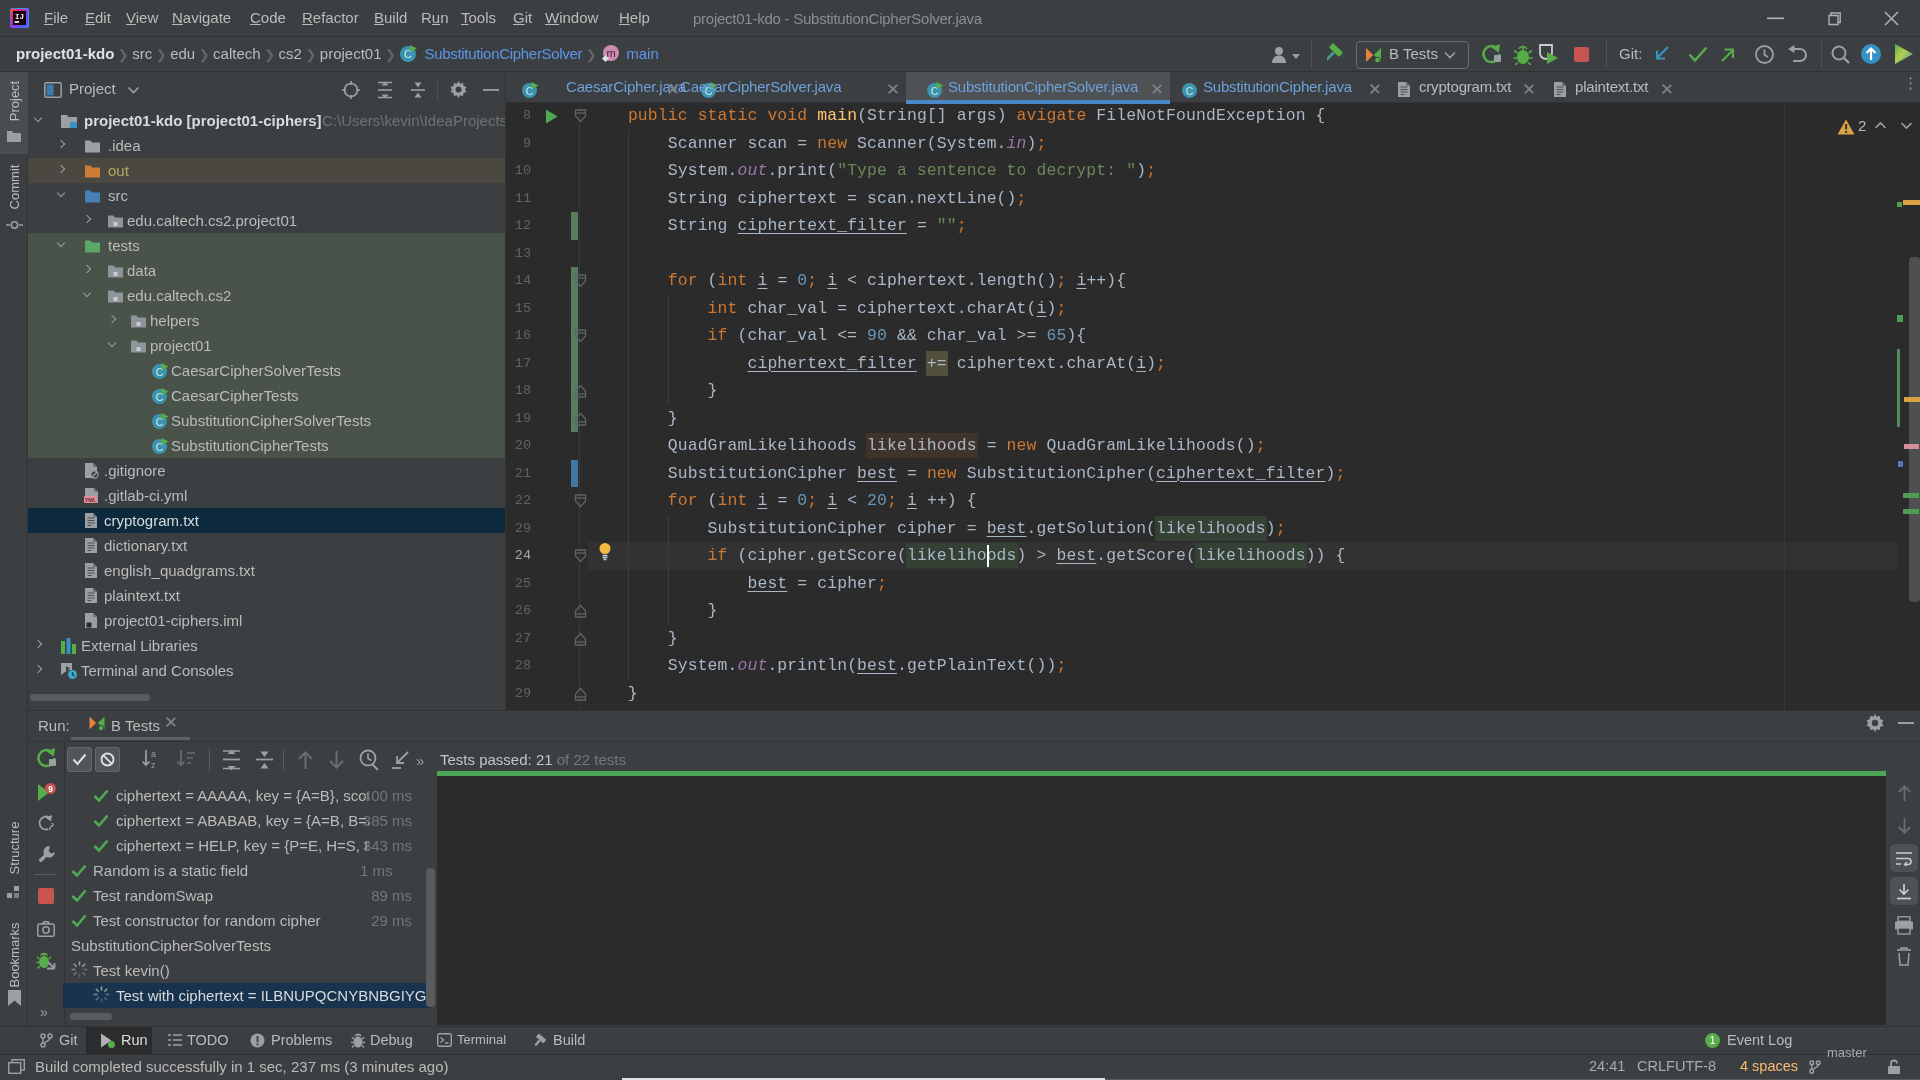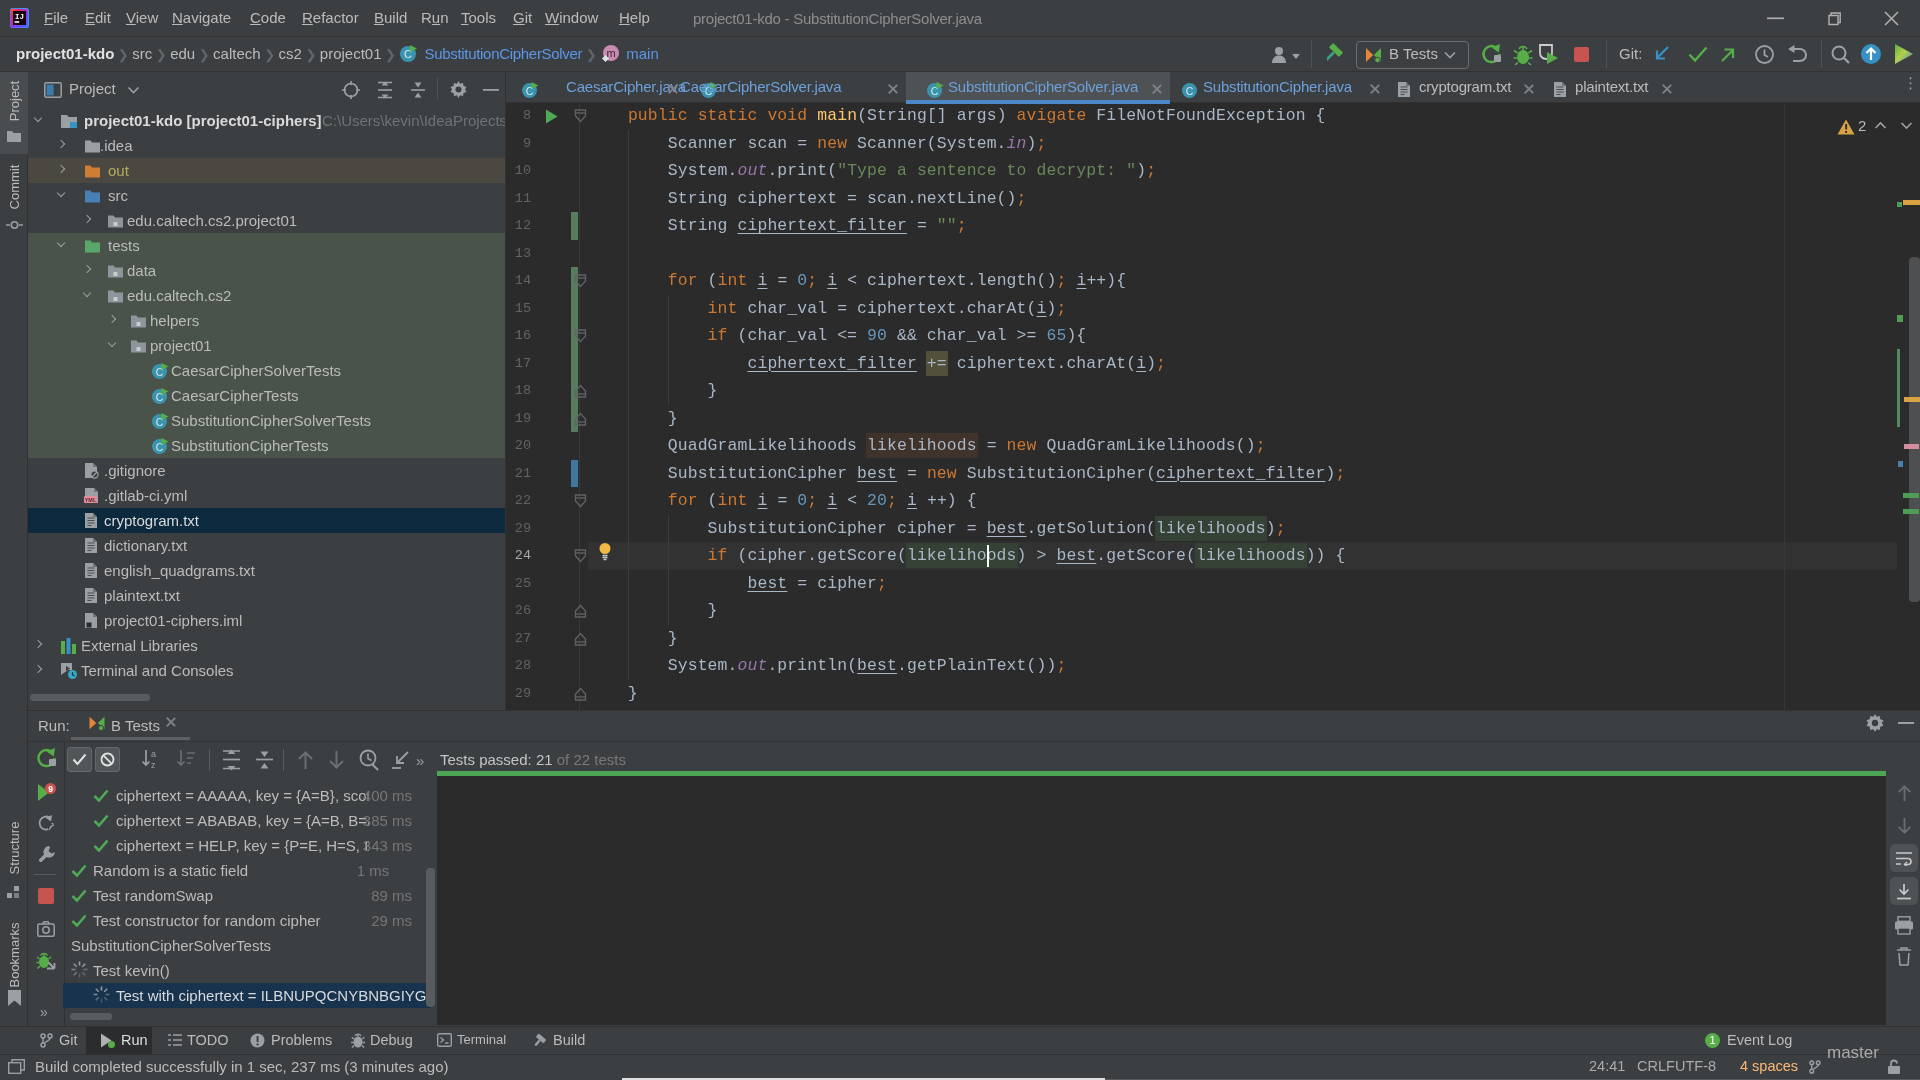--- a/index.html
+++ b/index.html
@@ -233,21 +233,21 @@
         <rect x="10" y="9" width="7" height="6" fill="#3692c4"></rect>
       </svg>
       <span class="ab" style="left:84px;font-weight:bold;color:#d8dadc">project01-kdo [project01-ciphers]</span>
       <span class="ab" style="left:322px;color:#6e7375">C:\Users\kevin\IdeaProjects\proj</span>
     </div>
 <div class="trow" style="top:132.5px">
       <i class="tr" style="left:58px"></i>
       <svg class="ab" style="left:84px;top:6px" width="17" height="14" viewBox="0 0 17 14">
         <path d="M1 1.5 h5.5 l1.5 2 H16 v10 H1 z" fill="#9aa0a3"></path>
       </svg>
-      <span class="ab" style="left:100px">.idea</span>
+      <span class="ab" style="left:108px">.idea</span>
     </div>
 <div class="trow" style="top:157.5px">
       <i class="tr" style="left:58px"></i>
       <svg class="ab" style="left:84px;top:6px" width="17" height="14" viewBox="0 0 17 14">
         <path d="M1 1.5 h5.5 l1.5 2 H16 v10 H1 z" fill="#cf7c35"></path>
       </svg>
       <span class="ab" style="left:108px;color:#b3ac5f">out</span>
     </div>
 <div class="trow" style="top:182.5px">
       <i class="tv" style="left:58px"></i>
@@ -751,21 +751,21 @@
 <div class="rrow" style="left:360px;top:807.5px;width:52px;text-align:right;color:#747678">385 ms</div>
 <svg class="ab" style="left:93px;top:839px" width="16" height="13" viewBox="0 0 16 13">
         <path d="M1.5 7 L6 11.5 L14.5 1.5" fill="none" stroke="#4fa955" stroke-width="2.6"></path>
       </svg>
 <div class="rrow" style="left:116px;top:832.5px;width:253px;overflow:hidden">ciphertext = HELP, key = {P=E, H=S, E=</div>
 <div class="rrow" style="left:360px;top:832.5px;width:52px;text-align:right;color:#747678">343 ms</div>
 <svg class="ab" style="left:71px;top:864px" width="16" height="13" viewBox="0 0 16 13">
         <path d="M1.5 7 L6 11.5 L14.5 1.5" fill="none" stroke="#4fa955" stroke-width="2.6"></path>
       </svg>
 <div class="rrow" style="left:93px;top:857.5px">Random is a static field</div>
-<div class="rrow" style="left:347px;top:857.5px;width:52px;text-align:center;color:#747678">1 ms</div>
+<div class="rrow" style="left:360px;top:857.5px;width:52px;text-align:left;color:#747678">1 ms</div>
 <svg class="ab" style="left:71px;top:889px" width="16" height="13" viewBox="0 0 16 13">
         <path d="M1.5 7 L6 11.5 L14.5 1.5" fill="none" stroke="#4fa955" stroke-width="2.6"></path>
       </svg>
 <div class="rrow" style="left:93px;top:882.5px">Test randomSwap</div>
 <div class="rrow" style="left:360px;top:882.5px;width:52px;text-align:right;color:#747678">89 ms</div>
 <svg class="ab" style="left:71px;top:914px" width="16" height="13" viewBox="0 0 16 13">
         <path d="M1.5 7 L6 11.5 L14.5 1.5" fill="none" stroke="#4fa955" stroke-width="2.6"></path>
       </svg>
 <div class="rrow" style="left:93px;top:907.5px">Test constructor for random cipher</div>
 <div class="rrow" style="left:360px;top:907.5px;width:52px;text-align:right;color:#747678">29 ms</div>
@@ -857,20 +857,20 @@
 <div class="ab" style="left:1589px;top:1054px;height:26px;line-height:25px;font-size:14.5px;color:#a9abad">24:41</div>
 <div class="ab" style="left:1637px;top:1054px;height:26px;line-height:25px;font-size:14.5px;color:#a9abad">CRLF</div>
 <div class="ab" style="left:1675px;top:1054px;height:26px;line-height:25px;font-size:14.5px;color:#a9abad">UTF-8</div>
 <div class="ab" style="left:1740px;top:1054px;height:26px;line-height:25px;font-size:14.5px;color:#fdba74">4 spaces</div>
 <svg class="ab" style="left:1809px;top:1060px" width="12" height="14" viewBox="0 0 13 15">
       <circle cx="3" cy="3" r="2" fill="none" stroke="#9aa0a3" stroke-width="1.5"></circle>
       <circle cx="10" cy="3" r="2" fill="none" stroke="#9aa0a3" stroke-width="1.5"></circle>
       <circle cx="3" cy="12" r="2" fill="none" stroke="#9aa0a3" stroke-width="1.5"></circle>
       <path d="M3 5 V10 M10 5 c0 3 -4 3 -5 5" fill="none" stroke="#9aa0a3" stroke-width="1.5"></path>
     </svg>
-<div class="ab" style="left:1827px;top:1040px;height:32px;line-height:25px;font-size:17px;color:#a9abad">master</div>
+<div class="ab" style="left:1827px;top:1040px;height:32px;line-height:25px;font-size:13px;color:#a9abad">master</div>
 <svg class="ab" style="left:1887px;top:1059px" width="14" height="16" viewBox="0 0 14 16">
       <rect x="1" y="7" width="12" height="8" rx="1" fill="#9aa0a3"></rect>
       <path d="M4 7 V4.5 a3 3 0 0 1 6 0" fill="none" stroke="#9aa0a3" stroke-width="1.8"></path>
     </svg>
 </div>
 <div class="ab" style="left:622px;top:1078px;width:483px;height:2px;background:#e0e0e0"></div>
 <div class="ab" style="left:1105px;top:1079px;width:815px;height:1px;background:#58595a"></div>
 
 </body></html>

